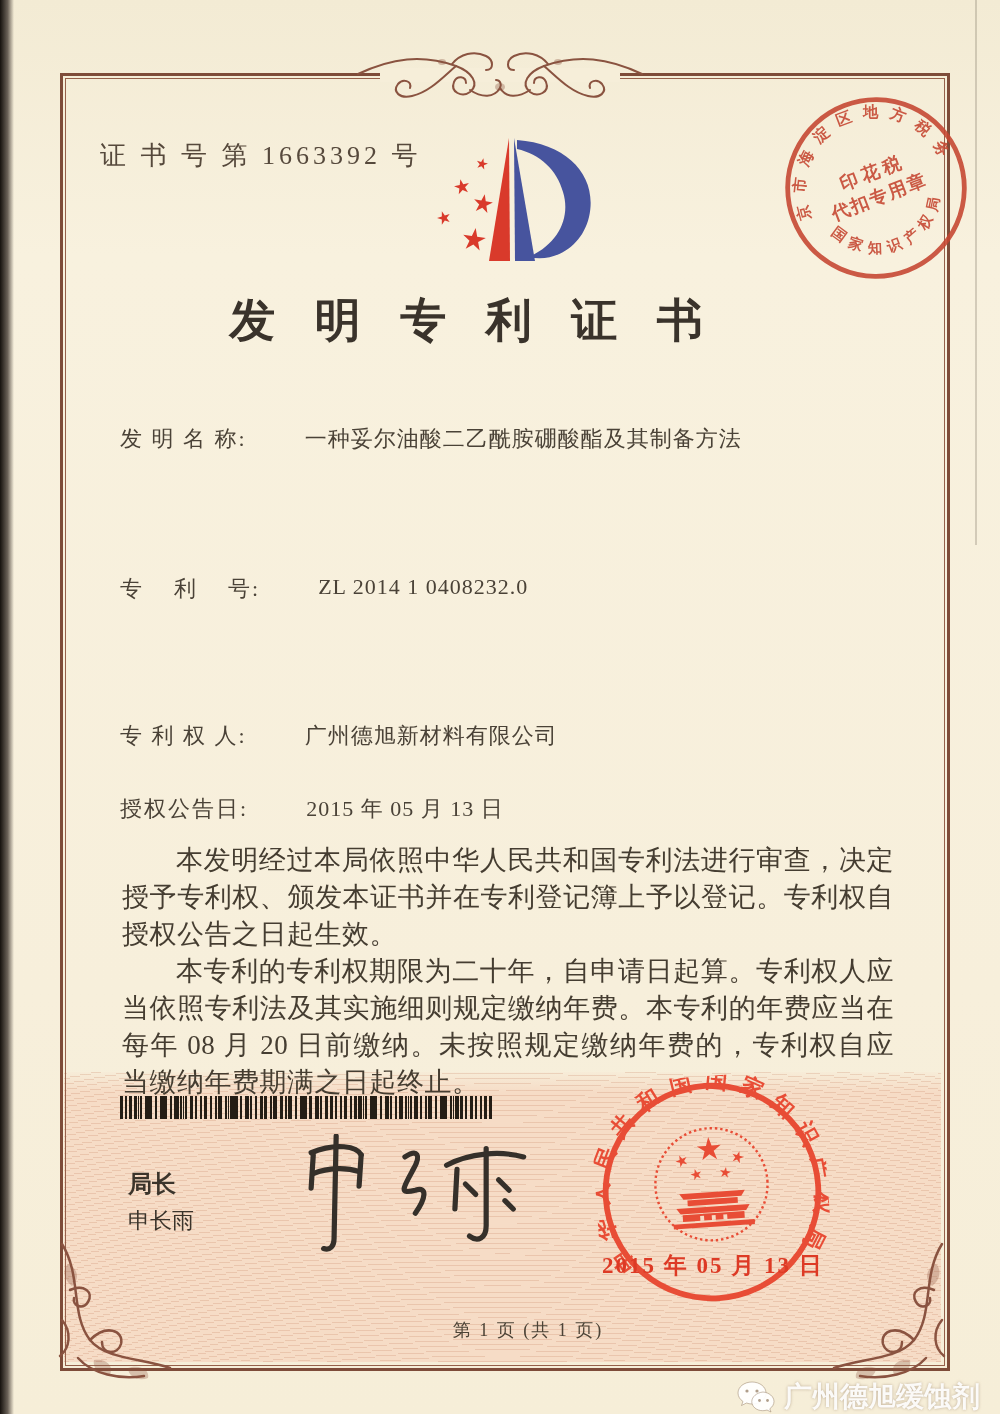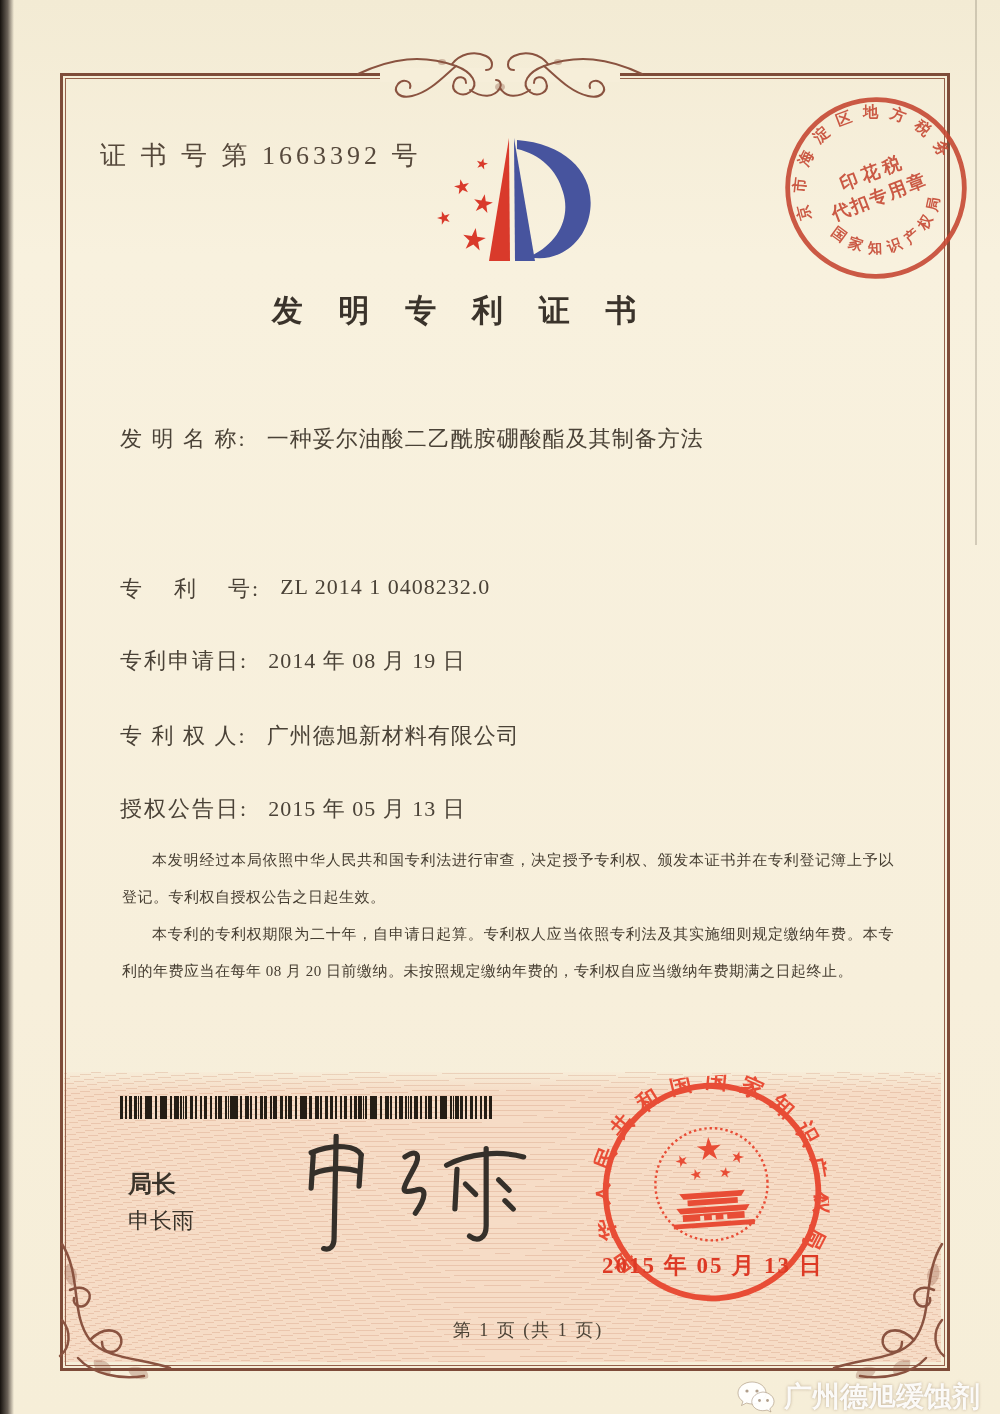--- a/index.html
+++ b/index.html
@@ -20,27 +20,27 @@
     left:64px;top:1072px;width:877px;height:290px;z-index:2;
     background-color:#f6dcc6;
     background-image:
       repeating-radial-gradient(ellipse 220% 140% at 50% 220%, rgba(186,106,72,.20) 0 1.4px, rgba(186,106,72,0) 1.4px 8px),
       linear-gradient(180deg, rgba(247,239,219,.85) 0%, rgba(247,239,219,0) 7%);
   }
   
   .cert-no{left:100px;top:138px;font-size:26px;letter-spacing:4px;color:#56493c;z-index:4;}
   .logo{left:418px;top:130px;z-index:4;}
   .tax-stamp{left:780px;top:92px;width:192px;height:192px;z-index:5;transform:rotate(-21deg);opacity:.88;}
-  .title{left:0;top:290px;width:922px;text-align:center;font-size:31px;font-weight:600;letter-spacing:14px;color:#3a332b;z-index:4;}
-  
-  .field{left:120px;width:780px;font-size:22px;color:#4a4237;z-index:4;display:flex;}
+  .title{left:12px;top:290px;width:922px;text-align:center;font-size:46px;font-weight:600;letter-spacing:14px;color:#3a332b;z-index:4;}
+  
+  .field{left:120px;width:780px;font-size:22px;color:#4a4237;z-index:4;display:flex;gap:48px;}
   .field .lbl{white-space:pre;letter-spacing:2px;}
-  .field .val{margin-left:20px;letter-spacing:1px;}
-  
-  .body-text{left:122px;top:842px;width:772px;font-size:15px;line-height:37px;color:#453d31;z-index:4;text-align:justify;}
+  .field .val{margin-left:10px;letter-spacing:1px;}
+  
+  .body-text{left:122px;top:842px;width:772px;font-size:27px;line-height:37px;color:#453d31;z-index:4;text-align:justify;}
   .body-text p{margin:0;text-indent:2em;letter-spacing:.5px;}
   
   .barcode{left:120px;top:1096px;width:372px;height:23px;z-index:5;
     background-image:
       repeating-linear-gradient(90deg,#241d15 0 2px,transparent 2px 5px),
       repeating-linear-gradient(90deg,#241d15 0 1px,transparent 1px 9px),
       repeating-linear-gradient(90deg,#241d15 0 3px,transparent 3px 14px);
   }
   .commissioner{left:128px;top:1168px;font-family:"Liberation Sans","DejaVu Sans",sans-serif;font-size:24px;font-weight:700;color:#3b342b;z-index:5;}
   .commissioner-name{left:128px;top:1206px;font-family:"Liberation Sans","DejaVu Sans",sans-serif;font-size:22px;font-weight:400;color:#3b342b;z-index:5;}
@@ -131,24 +131,20 @@
 
   <div class="abs title">发 明 专 利 证 书</div>
 
   <div class="abs field" style="top:424px">
     <span class="lbl">发 明 名 称:</span>
     <span class="val">一种妥尔油酸二乙酰胺硼酸酯及其制备方法</span>
   </div>
   <div class="abs field" style="top:574px">
     <span class="lbl">专    利    号:</span>
     <span class="val">ZL 2014 1 0408232.0</span>
-  </div>
-  <div class="abs field" style="top:646px">
-    <span class="lbl">专利申请日:</span>
-    <span class="val">2014 年 08 月 19 日</span>
   </div>
   <div class="abs field" style="top:721px">
     <span class="lbl">专 利 权 人:</span>
     <span class="val">广州德旭新材料有限公司</span>
   </div>
   <div class="abs field" style="top:794px">
     <span class="lbl">授权公告日:</span>
     <span class="val">2015 年 05 月 13 日</span>
   </div>
 

